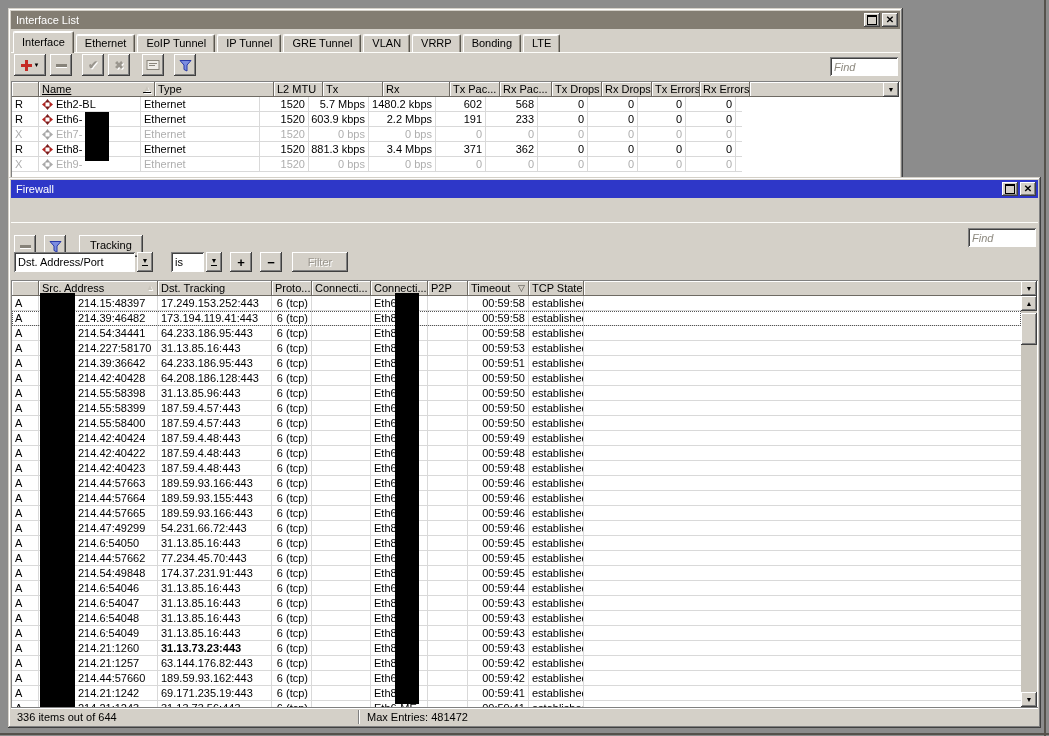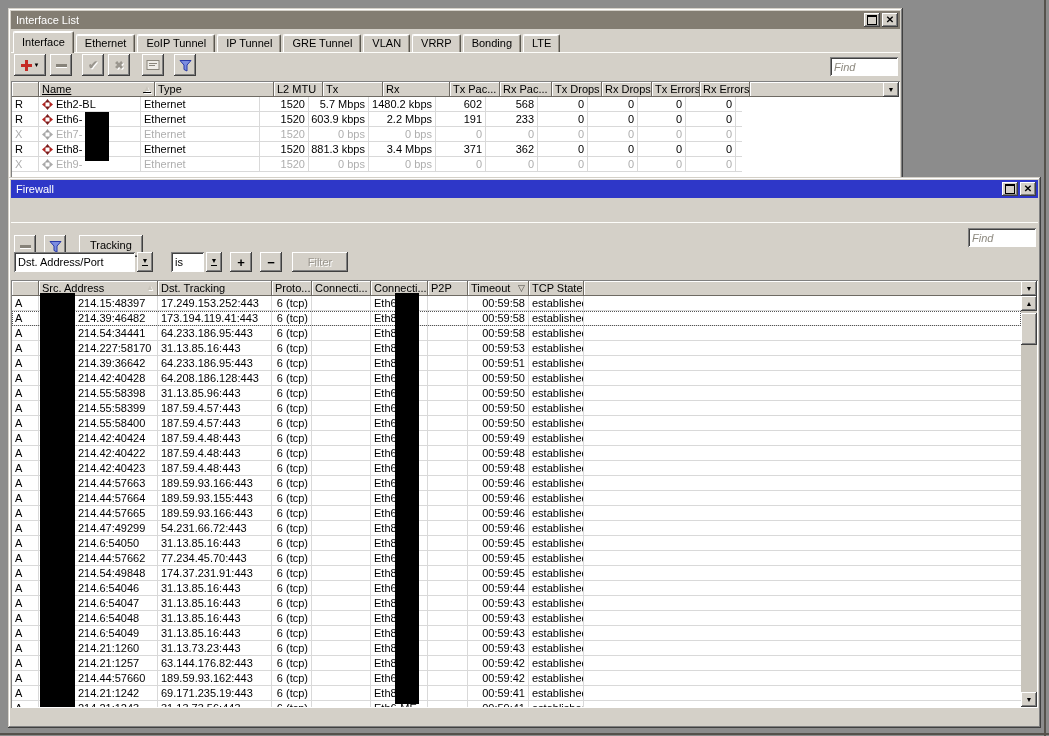--- a/index.html
+++ b/index.html
@@ -1243,21 +1243,21 @@
             </div>
             <div class="cell fill"></div>
           </div>
           <div class="tr">
             <div class="cell" style="width: 27px;">
               <span>A</span>
             </div>
             <div class="cell" style="width: 119px; padding-left: 39px;">
               <span>214.21:1260</span>
             </div>
-            <div class="cell" style="width: 114px;">
+            <div class="cell" style="width: 114px; font-weight: bold;">
               <span>31.13.73.23:443</span>
             </div>
             <div class="cell right" style="width: 40px;">
               <span>6 (tcp)</span>
             </div>
             <div class="cell" style="width: 59px;">
               <span></span>
             </div>
             <div class="cell" style="width: 57px;">
               <span>Eth8-</span>
@@ -1398,20 +1398,25 @@
         <div class="sbtn up">
             <span>▲</span>
           </div>
         <div class="sthumb"></div>
         <div class="sbtn down">
             <span>▼</span>
           </div>
       </div>
     </div>
 
+    <div class="statusbar">
+      <span class="status-items">336 items out of 644</span>
+      <span class="status-div"></span>
+      <span class="status-max">Max Entries: 481472</span>
+    </div>
   </div>
 
   <div class="redaction" style="left:85px;top:112px;width:24px;height:49px;"></div>
   <div class="redaction" style="left:40px;top:293px;width:35px;height:414px;"></div>
   <div class="redaction" style="left:395px;top:293px;width:24px;height:411px;"></div>
 
   <div class="edge-r"></div>
   <div class="edge-b"></div>
 </div>
 

